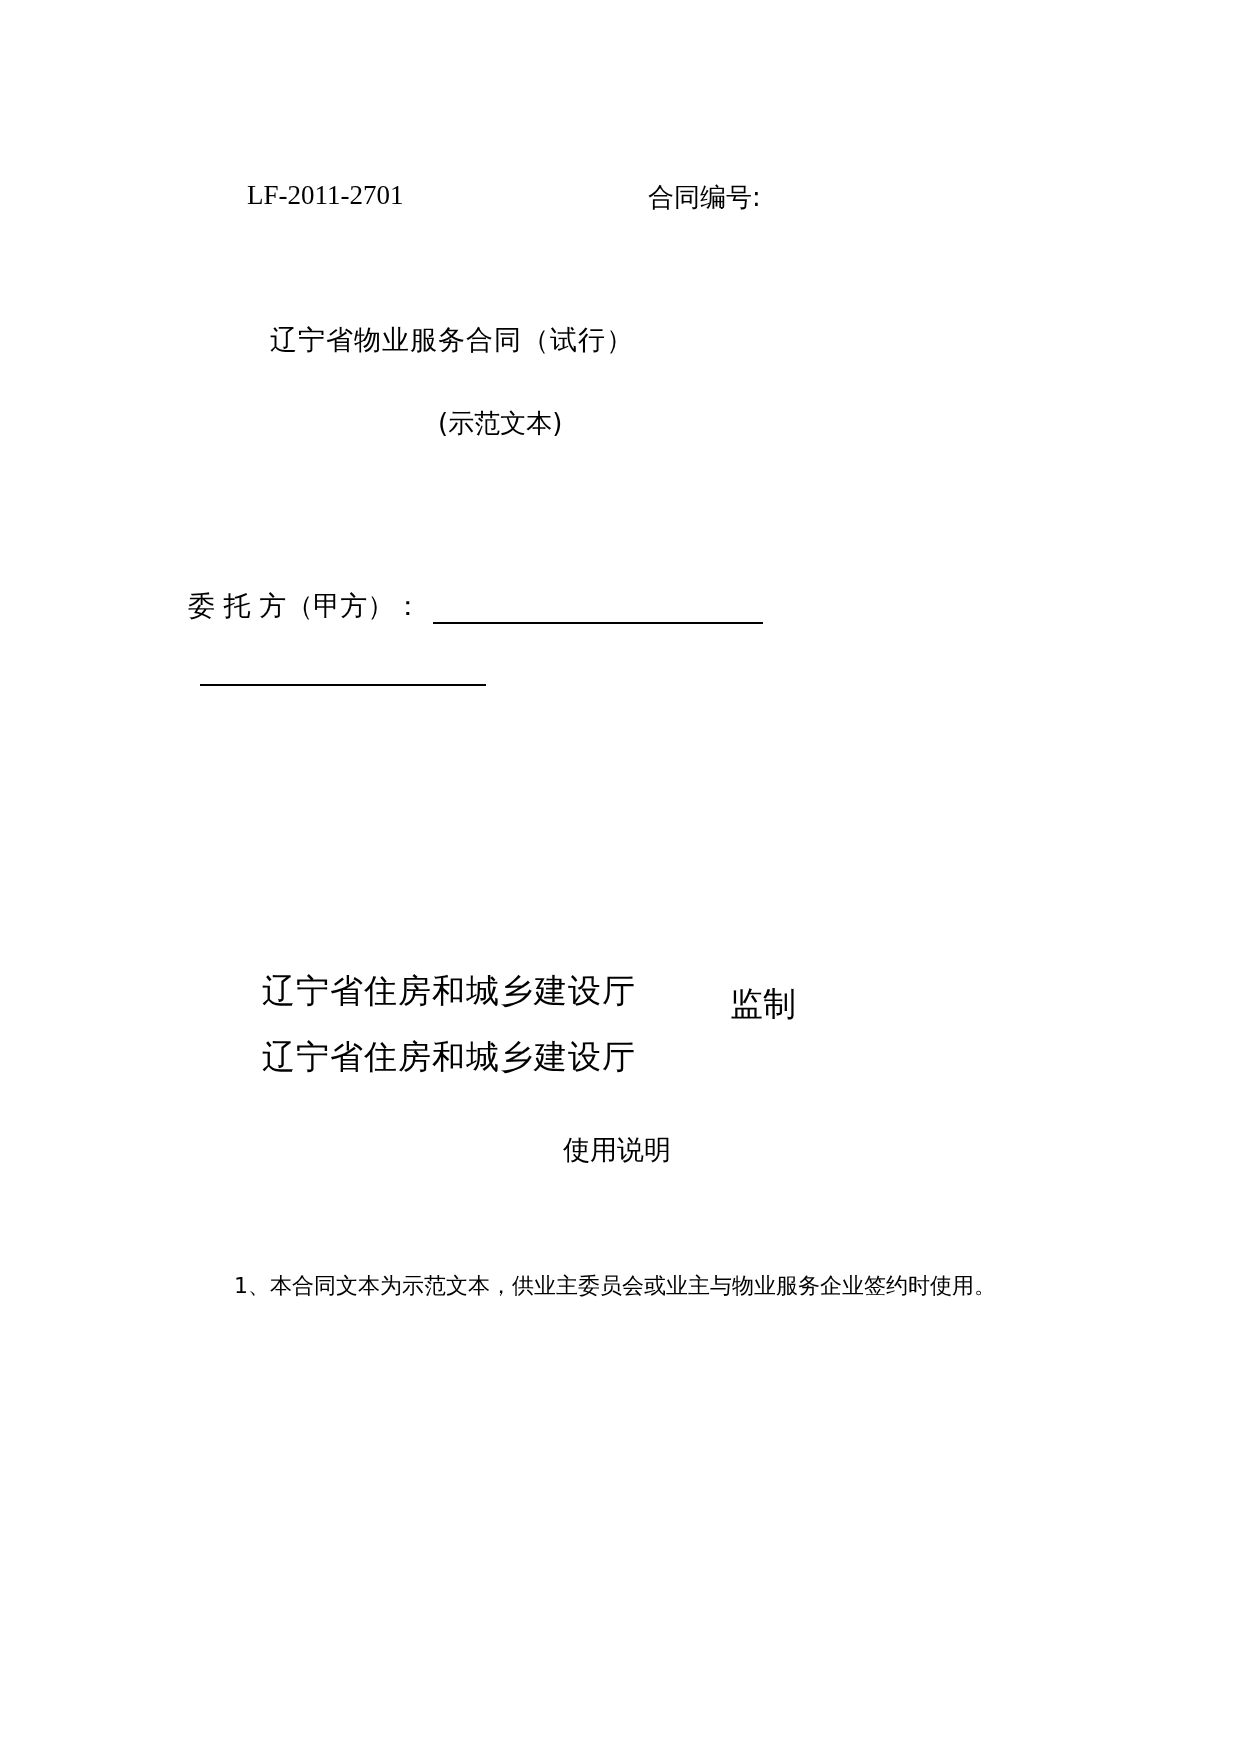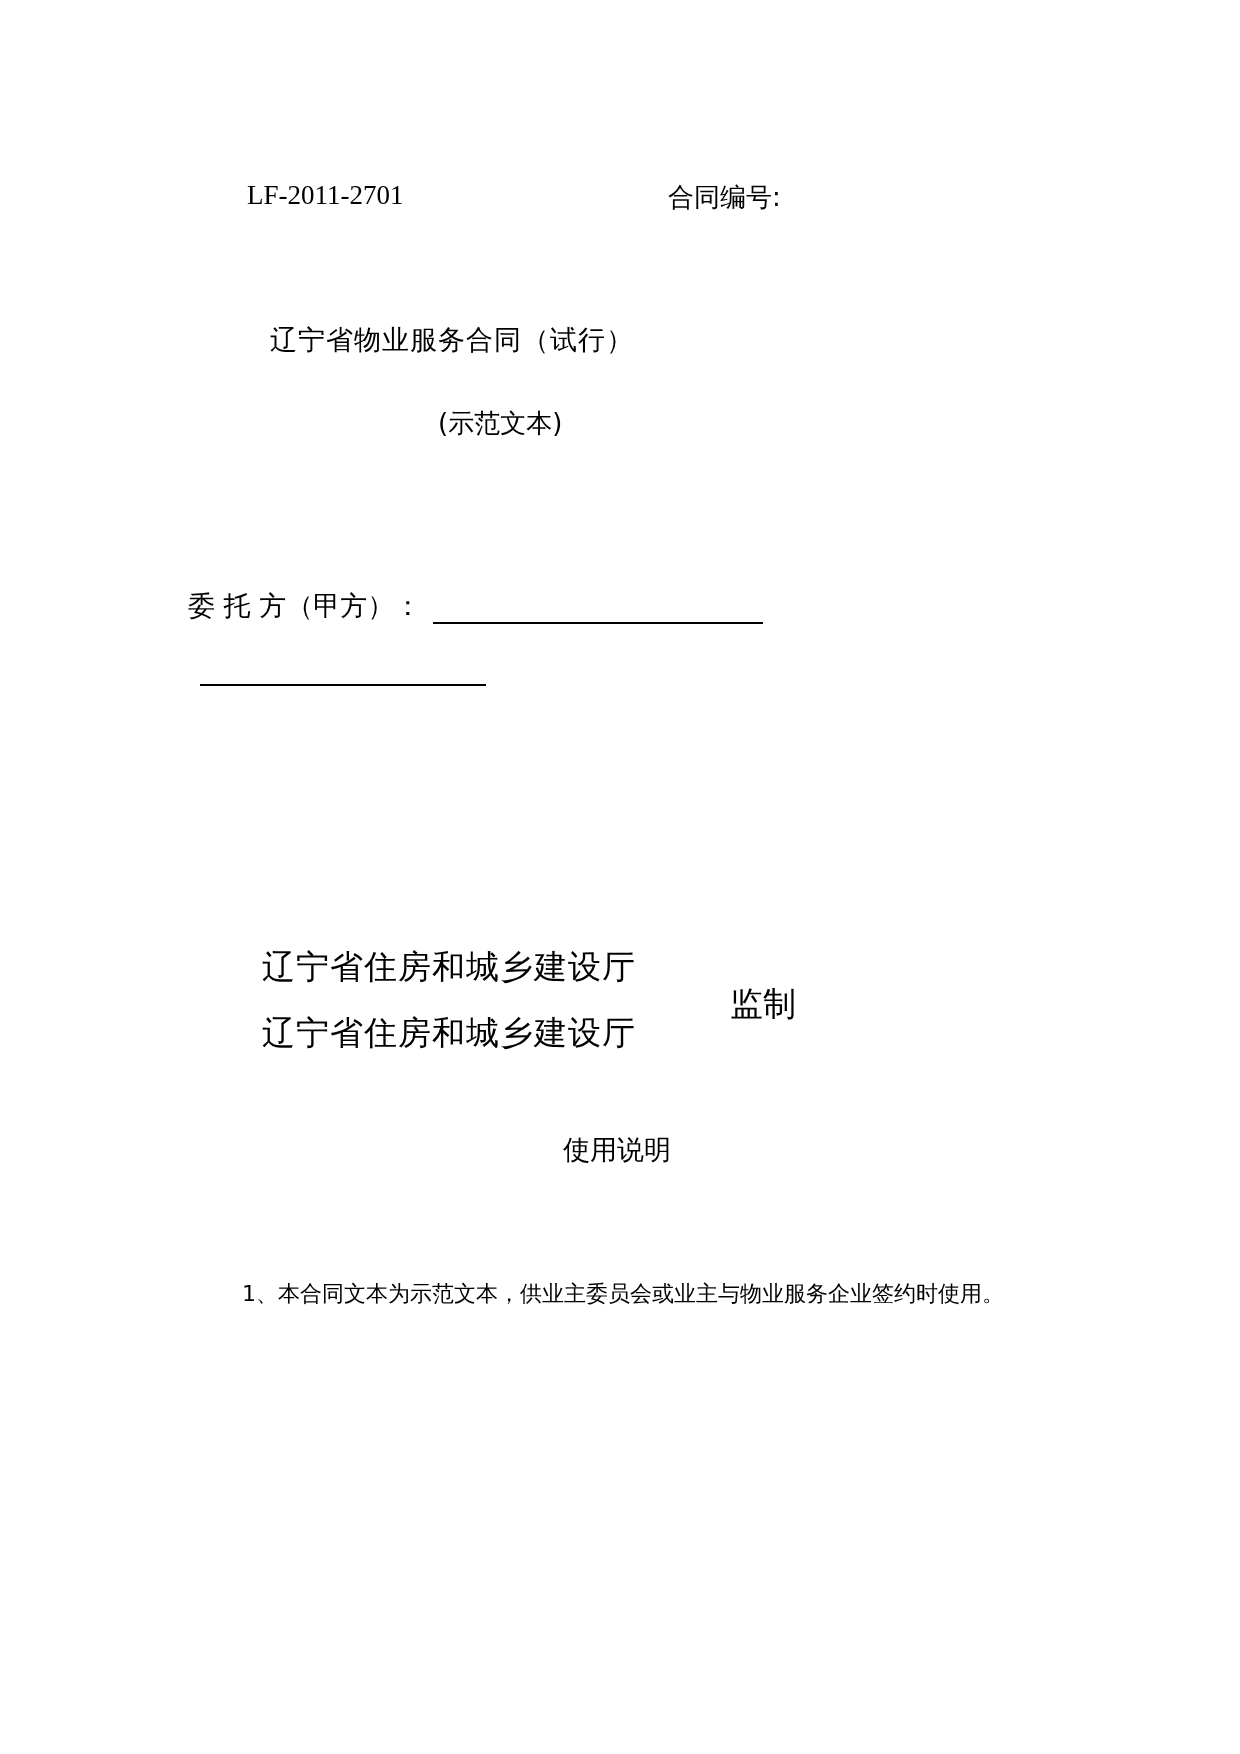--- a/index.html
+++ b/index.html
@@ -1,34 +1,34 @@
 <!DOCTYPE html>
 <html><head>
   <meta charset="utf-8">
   <style>
     html, body { margin: 0; padding: 0; background: #ffffff; }
     body { width: 1240px; height: 1754px; position: relative; overflow: hidden; color: #000; font-family: "DejaVu Sans", sans-serif; }
     .abs { position: absolute; white-space: nowrap; }
     .code { left: 247px; top: 180px; font-family: "Liberation Serif", serif; font-size: 27px; }
-    .contract-no { left: 668px; top: 180px; font-size: 26px; text-align: right; }
+    .contract-no { left: 648px; top: 180px; font-size: 26px; text-align: right; }
     .title { left: 270px; top: 322px; font-size: 27px; letter-spacing: 1px; }
     .subtitle { left: 438px; top: 406px; font-size: 26px; }
     .party-row { left: 188px; font-size: 27px; display: flex; align-items: flex-end; }
     .party-a { top: 588px; }
     .party-b { top: 654px; }
     .blank { display: inline-block; border-bottom: 2px solid #000; height: 30px; margin-left: 12px; }
     .blank-a { width: 330px; }
     .blank-b { width: 286px; }
-    .org { left: 262px; font-size: 33px; letter-spacing: 1px; }
+    .org { left: 262px; font-size: 33px; letter-spacing: 1px; margin-top: 24px; }
     .org1 { top: 945px; }
     .org2 { top: 1011px; }
     .supervise { left: 730px; top: 982px; font-size: 33px; }
     .instr-title { left: 563px; top: 1132px; font-size: 27px; }
     .instructions { position: absolute; left: 188px; top: 1270px; width: 880px; font-size: 22px; line-height: 32.5px; }
-    .para { margin: 8px; }
+    .para { margin: 0; }
     .l1 { text-indent: 46px; }
     .l2 { text-indent: 28px; }
     .l3 { text-indent: 36px; }
     .l4 { text-indent: 28px; }
   </style>
 </head>
 <body>
 
 <div class="abs code">LF-2011-2701</div>
 <div class="abs contract-no">合同编号:</div>

